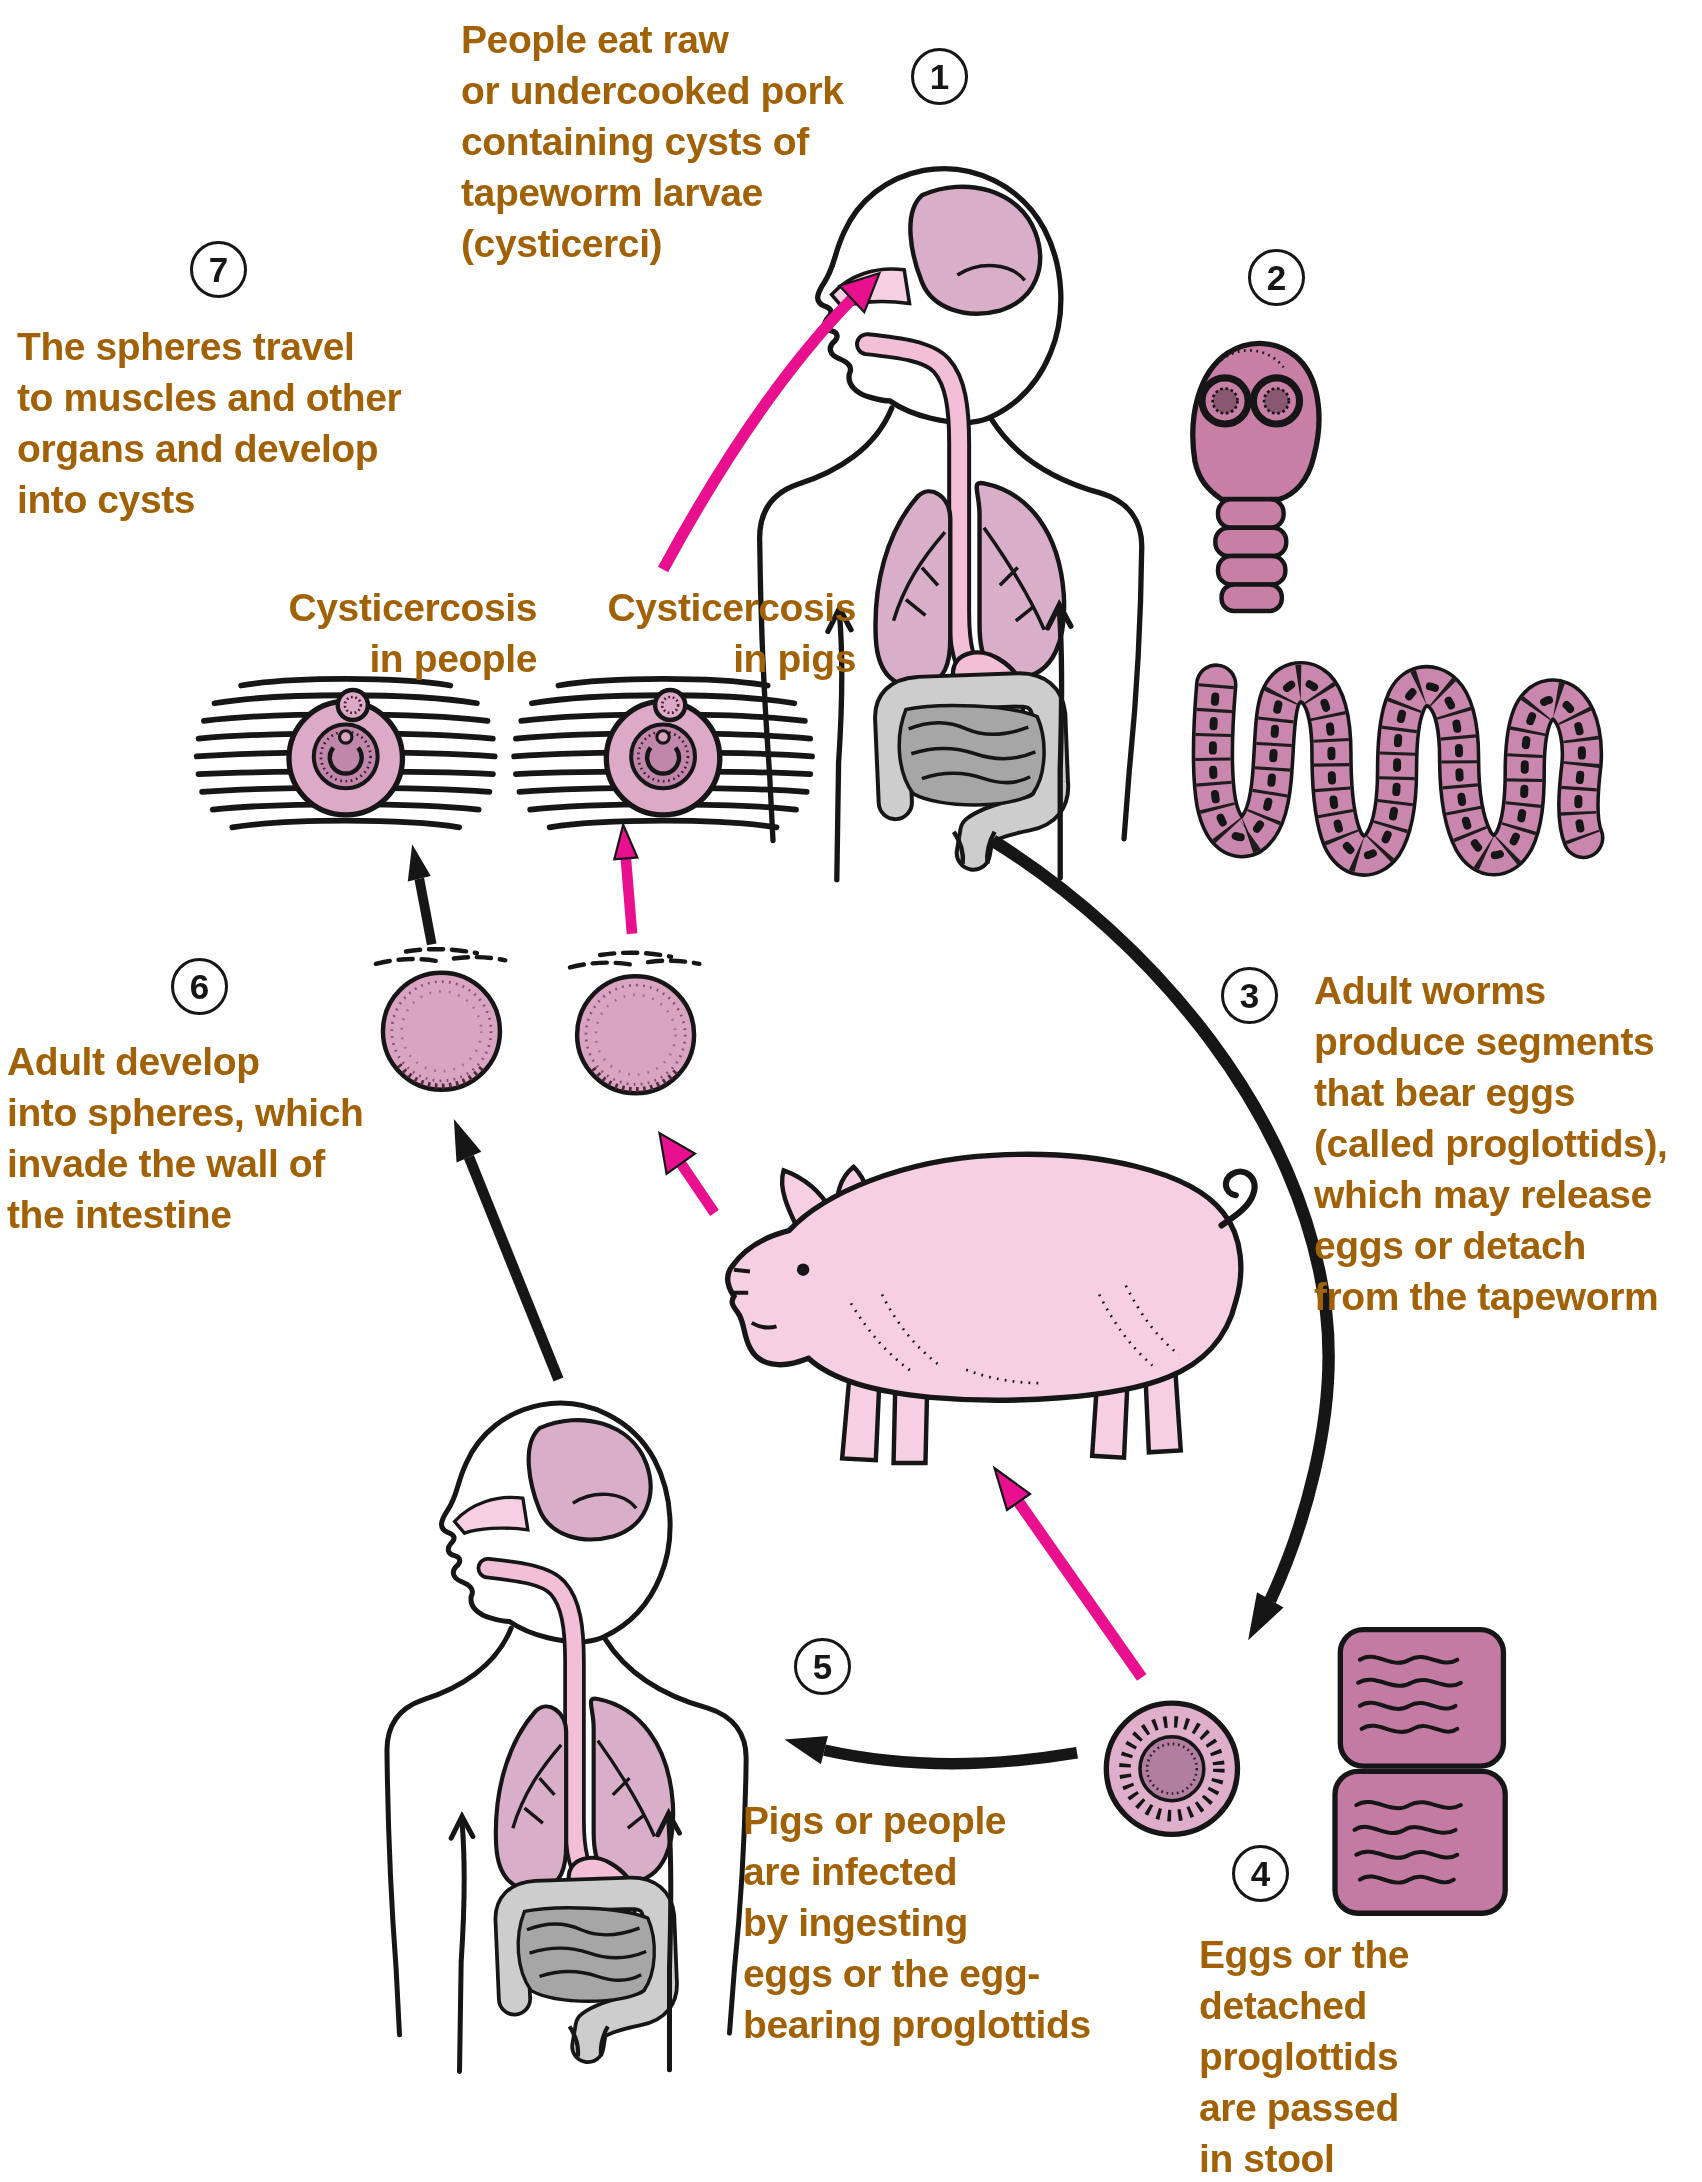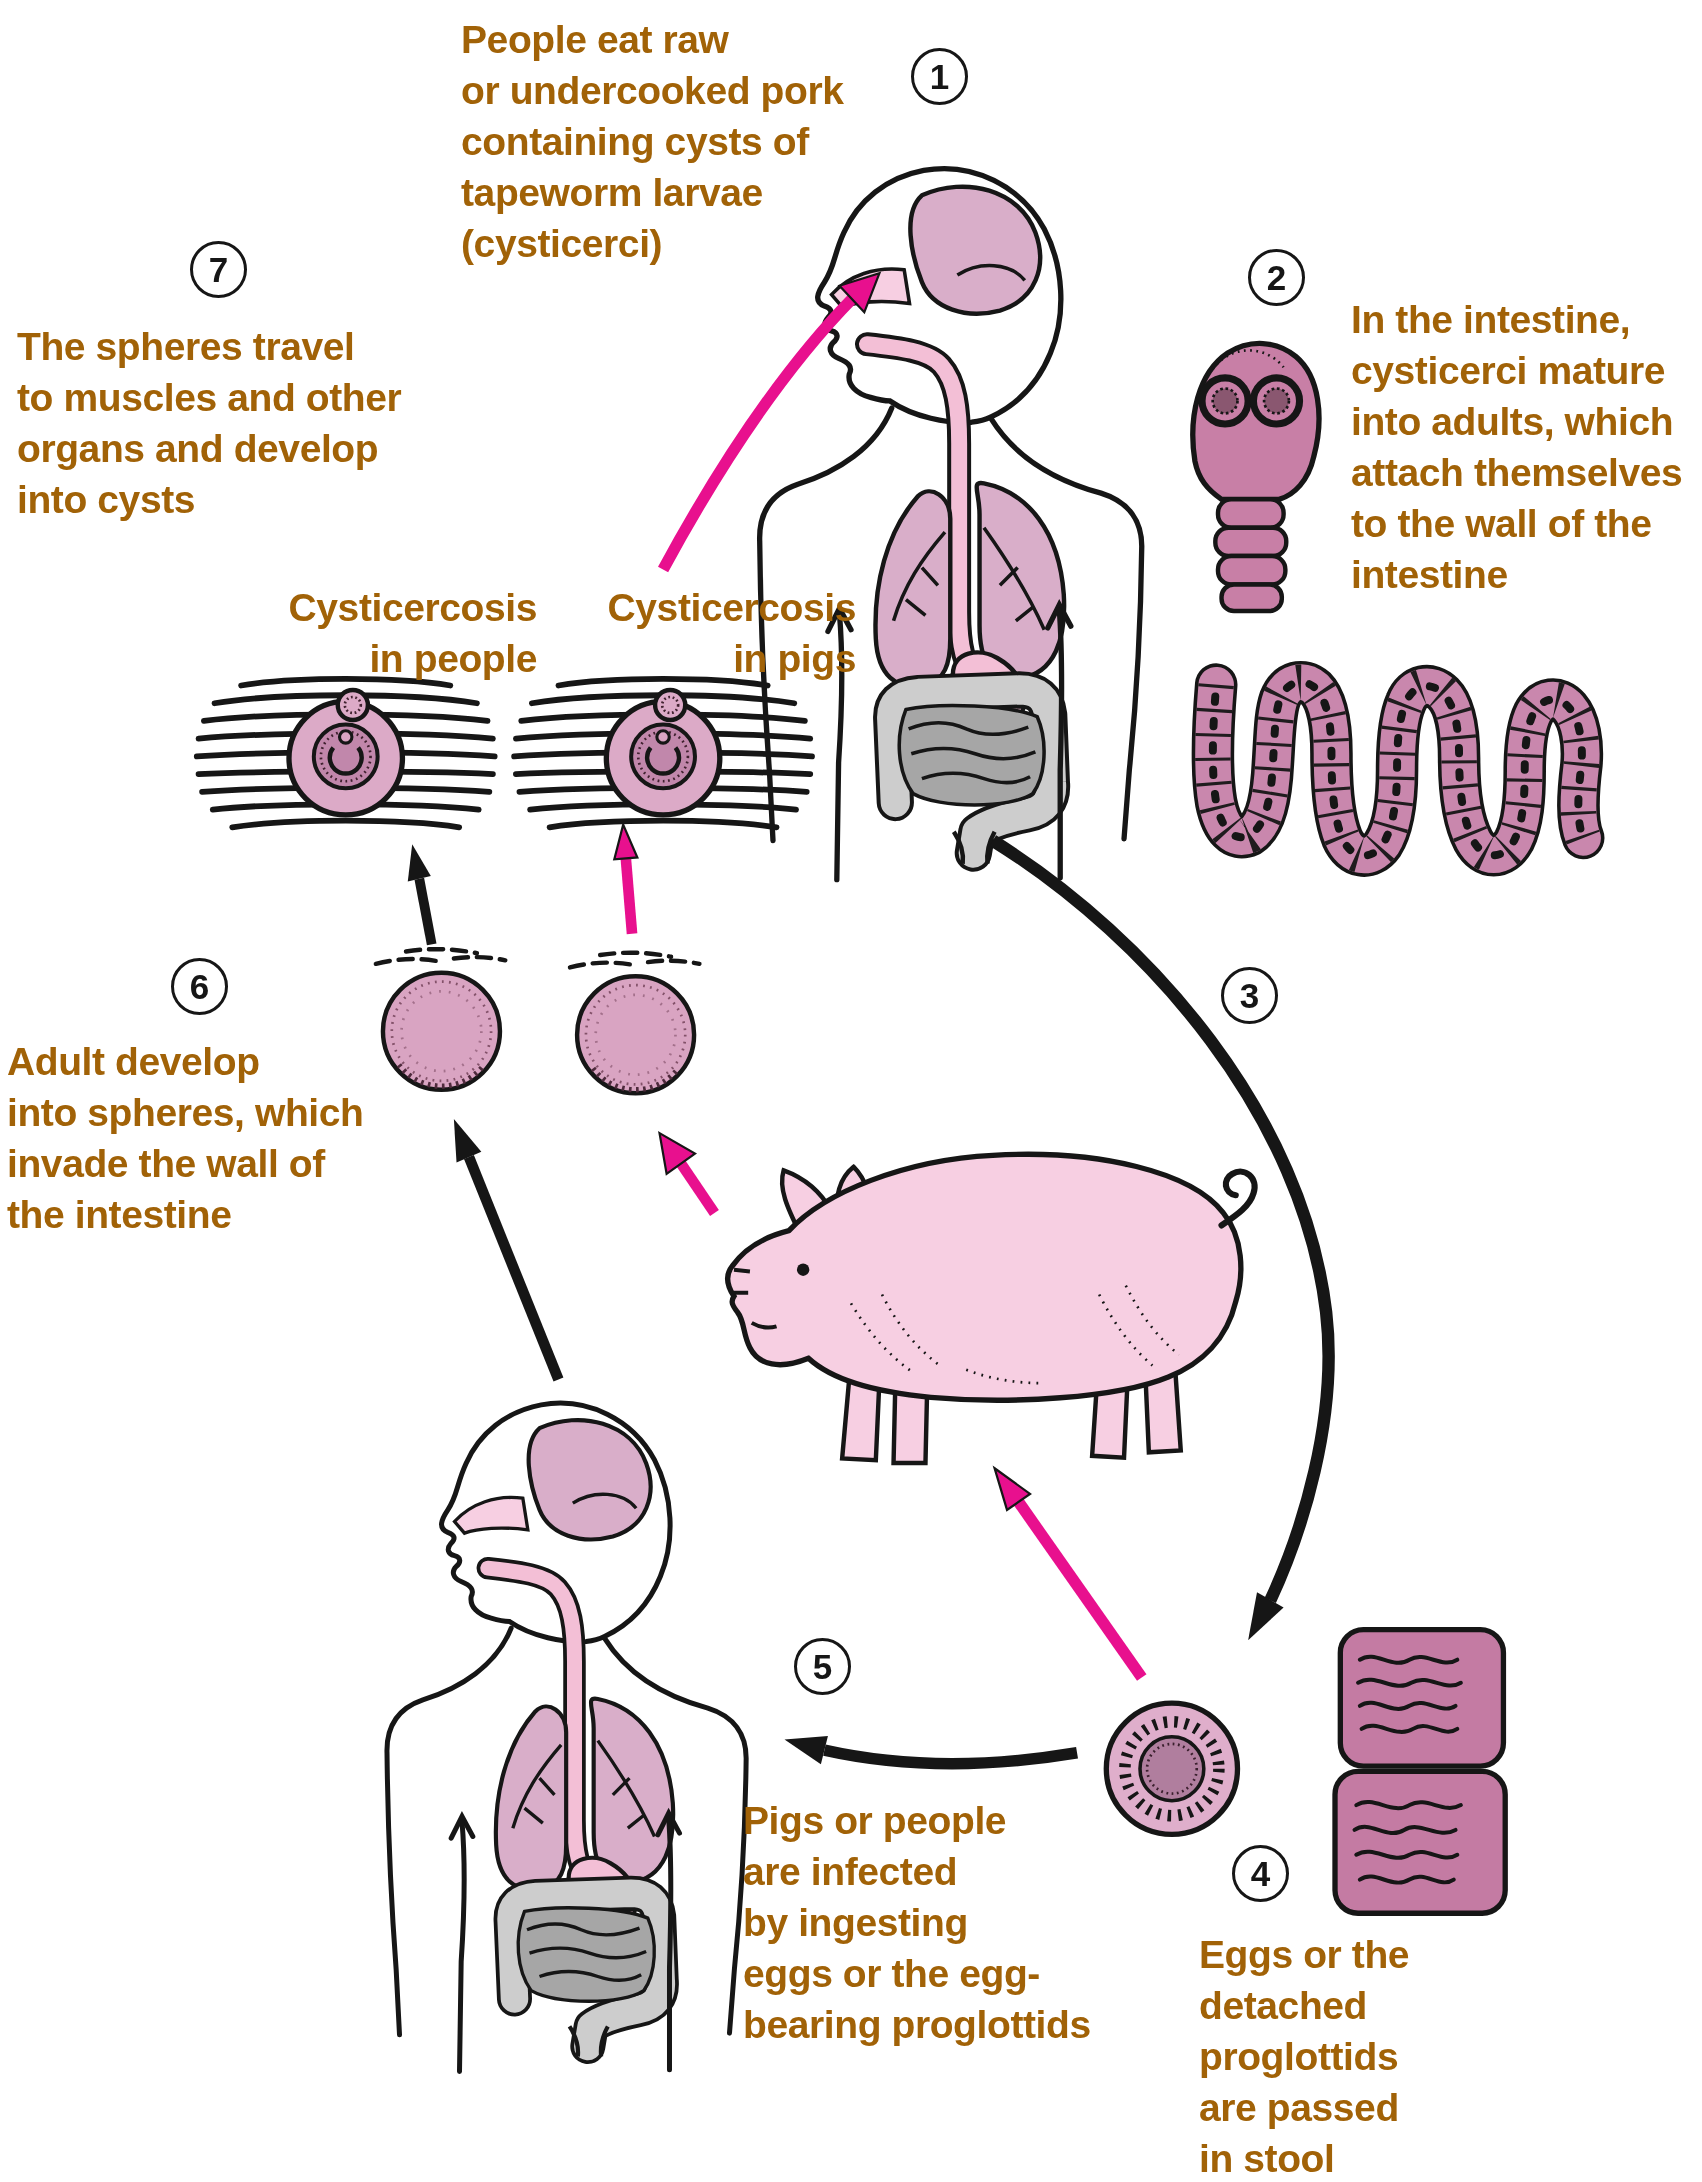--- a/index.html
+++ b/index.html
@@ -308,26 +308,27 @@
     </div>
   <div class="badge" style="left:190px;top:241px">
       <span>7</span>
     </div>
 
   <div class="txt" style="left:461px;top:14px">People eat raw
 or undercooked pork
 containing cysts of
 tapeworm larvae
 (cysticerci)</div>
-  <div class="txt" style="left:1351px;top:294px">In the intestine,
-cysticerci mature
-into adults, which
-attach themselves
-to the wall of the
-intestine</div>
+  <div class="txt" style="left:1314px;top:965px">Adult worms
+produce segments
+that bear eggs
+(called proglottids),
+which may release
+eggs or detach
+from the tapeworm</div>
   <div class="txt" style="left:1199px;top:1929px">Eggs or the
 detached
 proglottids
 are passed
 in stool</div>
   <div class="txt" style="left:743px;top:1795px">Pigs or people
 are infected
 by ingesting
 eggs or the egg-
 bearing proglottids</div>

